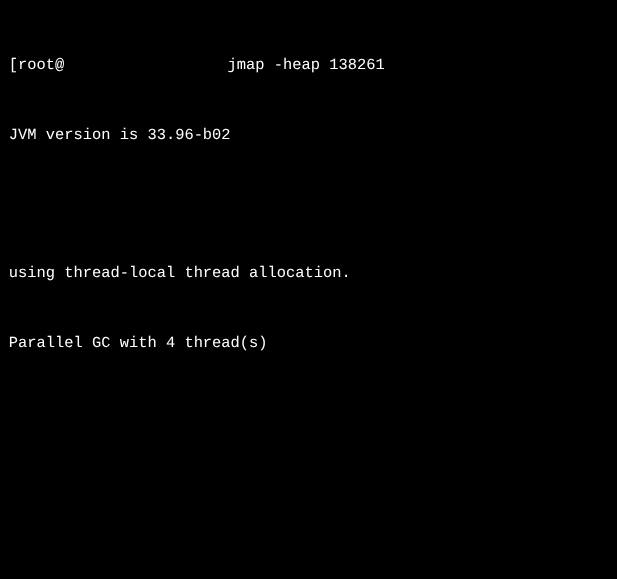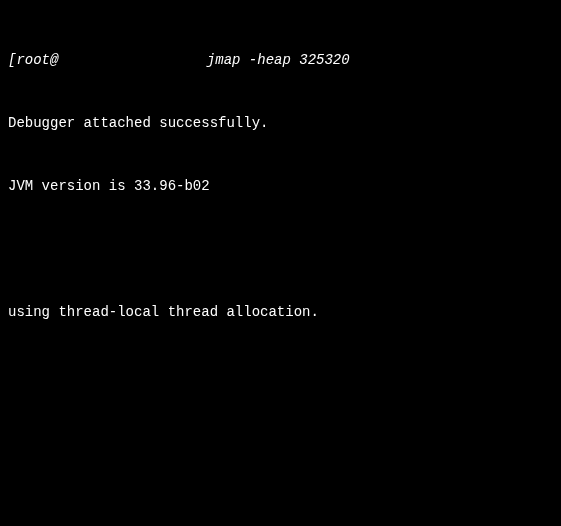--- a/index.html
+++ b/index.html
@@ -16,34 +16,33 @@
       padding: 8px;
       width: 561px;
       height: 526px;
       overflow: hidden;
     }
     .terminal {
       white-space: pre;
     }
     .prompt-line {
       display: flex;
-      font-style: italic;
     }
     .redacted {
       display: inline-block;
       width: 140px;
     }
   </style>
 </head>
 <body>
 
 <div class="terminal">
   <div class="prompt-line">
-    <span>[root@</span><span class="redacted"></span><span> </span><span>jmap -heap 325320</span>
+    <span>[root@</span><span class="redacted"></span><span> </span><span>jmap -heap 138261</span>
   </div>
-  <div>Debugger attached successfully.</div>
   <div>JVM version is 33.96-b02</div>
   <div>&nbsp;</div>
   <div>using thread-local thread allocation.</div>
+  <div>Parallel GC with 4 thread(s)</div>
   
   
   
 </div>
 
 </body></html>

